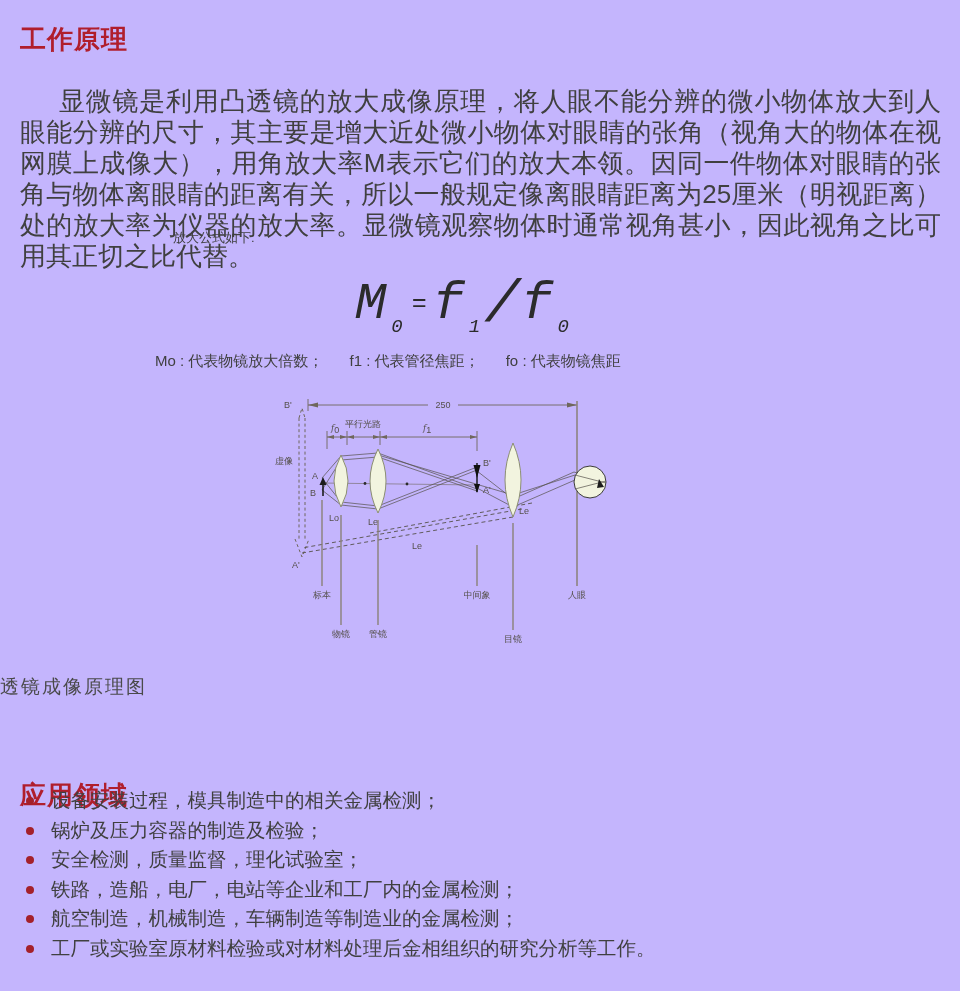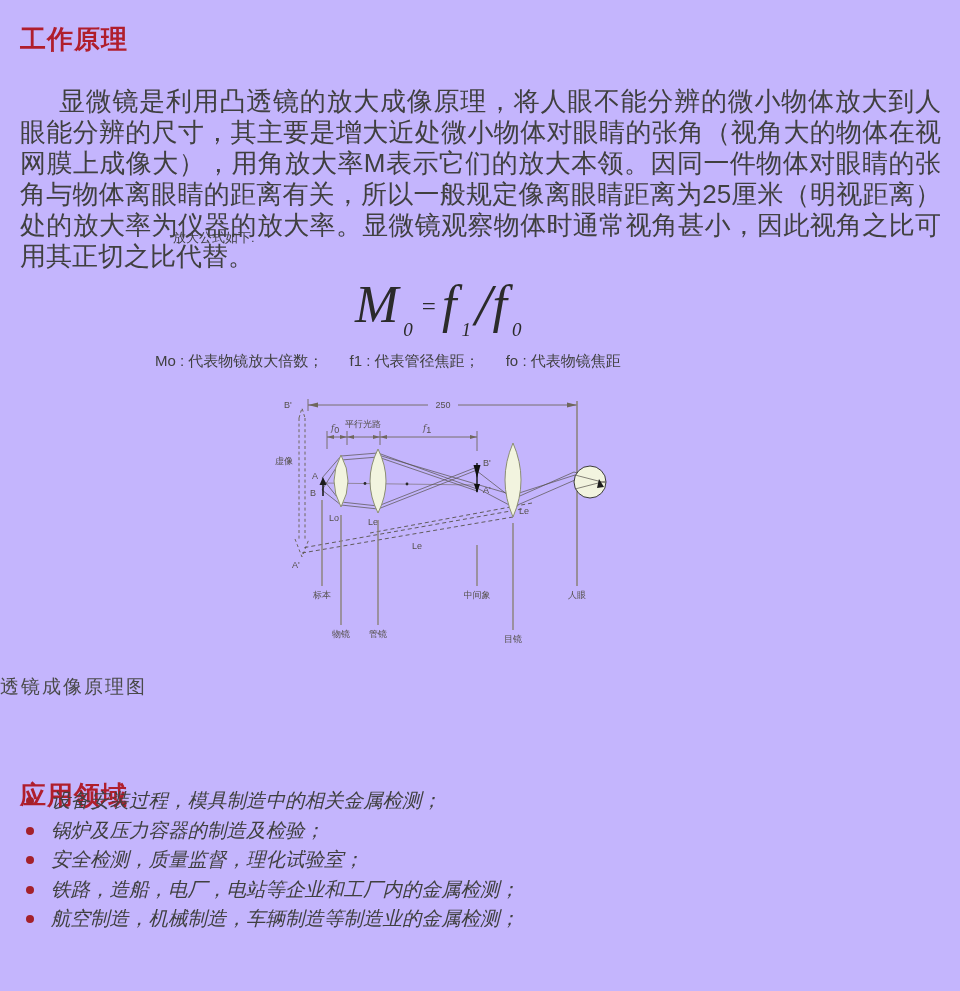--- a/index.html
+++ b/index.html
@@ -17,42 +17,42 @@
   .body-par{
     position:absolute;left:20px;top:86px;width:921px;
     font-size:26px;line-height:31px;text-align:justify;
     text-indent:39px;margin:0;color:#404040;
   }
   .formula-intro{
     position:absolute;left:173px;top:229px;font-size:13px;color:#404040;
   }
   .formula{
     position:absolute;left:355px;top:268px;height:80px;
-    font-family:Liberation Serif, serif;
+    font-family:Liberation Mono, monospace;
     font-style:italic;color:#2b2b2b;white-space:nowrap;
   }
   .formula .big{font-size:52px;}
   .formula .fsub{font-size:19px;position:relative;top:14px;margin:0 3px 0 5px;font-style:italic;}
   .formula .eq{font-size:25px;position:relative;top:-7px;margin:0 6px;font-style:normal;}
   .formula .slash{font-size:60px;font-weight:300;position:relative;top:3px;margin:0 1px;}
   .legend{
     position:absolute;left:155px;top:352px;font-size:15px;color:#404040;white-space:nowrap;
   }
   .legend span{margin-right:22px;}
   .diagram-wrap{position:absolute;left:0;top:393px;width:960px;height:272px;}
   .diagram-wrap svg{position:absolute;left:270px;top:0;}
   .diagram-caption{
     position:absolute;left:0;top:674px;width:900px;text-align:left;
     font-size:19px;color:#4a4a4a;letter-spacing:2px;
   }
   .app-list{
     position:absolute;left:20px;top:786px;width:920px;
     list-style:none;margin:0;padding:0;font-size:19.5px;color:#404040;
   }
-  .app-list li{position:relative;padding-left:31px;line-height:29.6px;margin:0;font-style:italic;}
+  .app-list li{position:relative;padding-left:31px;line-height:29.6px;margin:0;}
   .app-list li::before{
     content:"";position:absolute;left:6px;top:11px;width:8px;height:8px;
     border-radius:50%;background:#a4202a;
   }
   .dg-text{font-size:9px;fill:#55504b;font-family:"Liberation Sans","DejaVu Sans",sans-serif;}
   .dg-text-i{font-size:8.5px;fill:#55504b;font-style:italic;font-family:"DejaVu Serif","Liberation Serif",serif;}
 </style>
 </head>
 <body>
 
@@ -181,15 +181,16 @@
   <div class="diagram-caption">透镜成像原理图</div>
 
   <h1 class="section-title" id="title-2">应用领域</h1>
 
   <ul class="app-list">
     <li>设备安装过程，模具制造中的相关金属检测；</li>
     <li>锅炉及压力容器的制造及检验；</li>
     <li>安全检测，质量监督，理化试验室；</li>
     <li>铁路，造船，电厂，电站等企业和工厂内的金属检测；</li>
     <li>航空制造，机械制造，车辆制造等制造业的金属检测；</li>
+    <li>工厂或实验室原材料检验或对材料处理后金相组织的研究分析等工作。</li>
   </ul>
 
 </div>
 
 </body></html>

